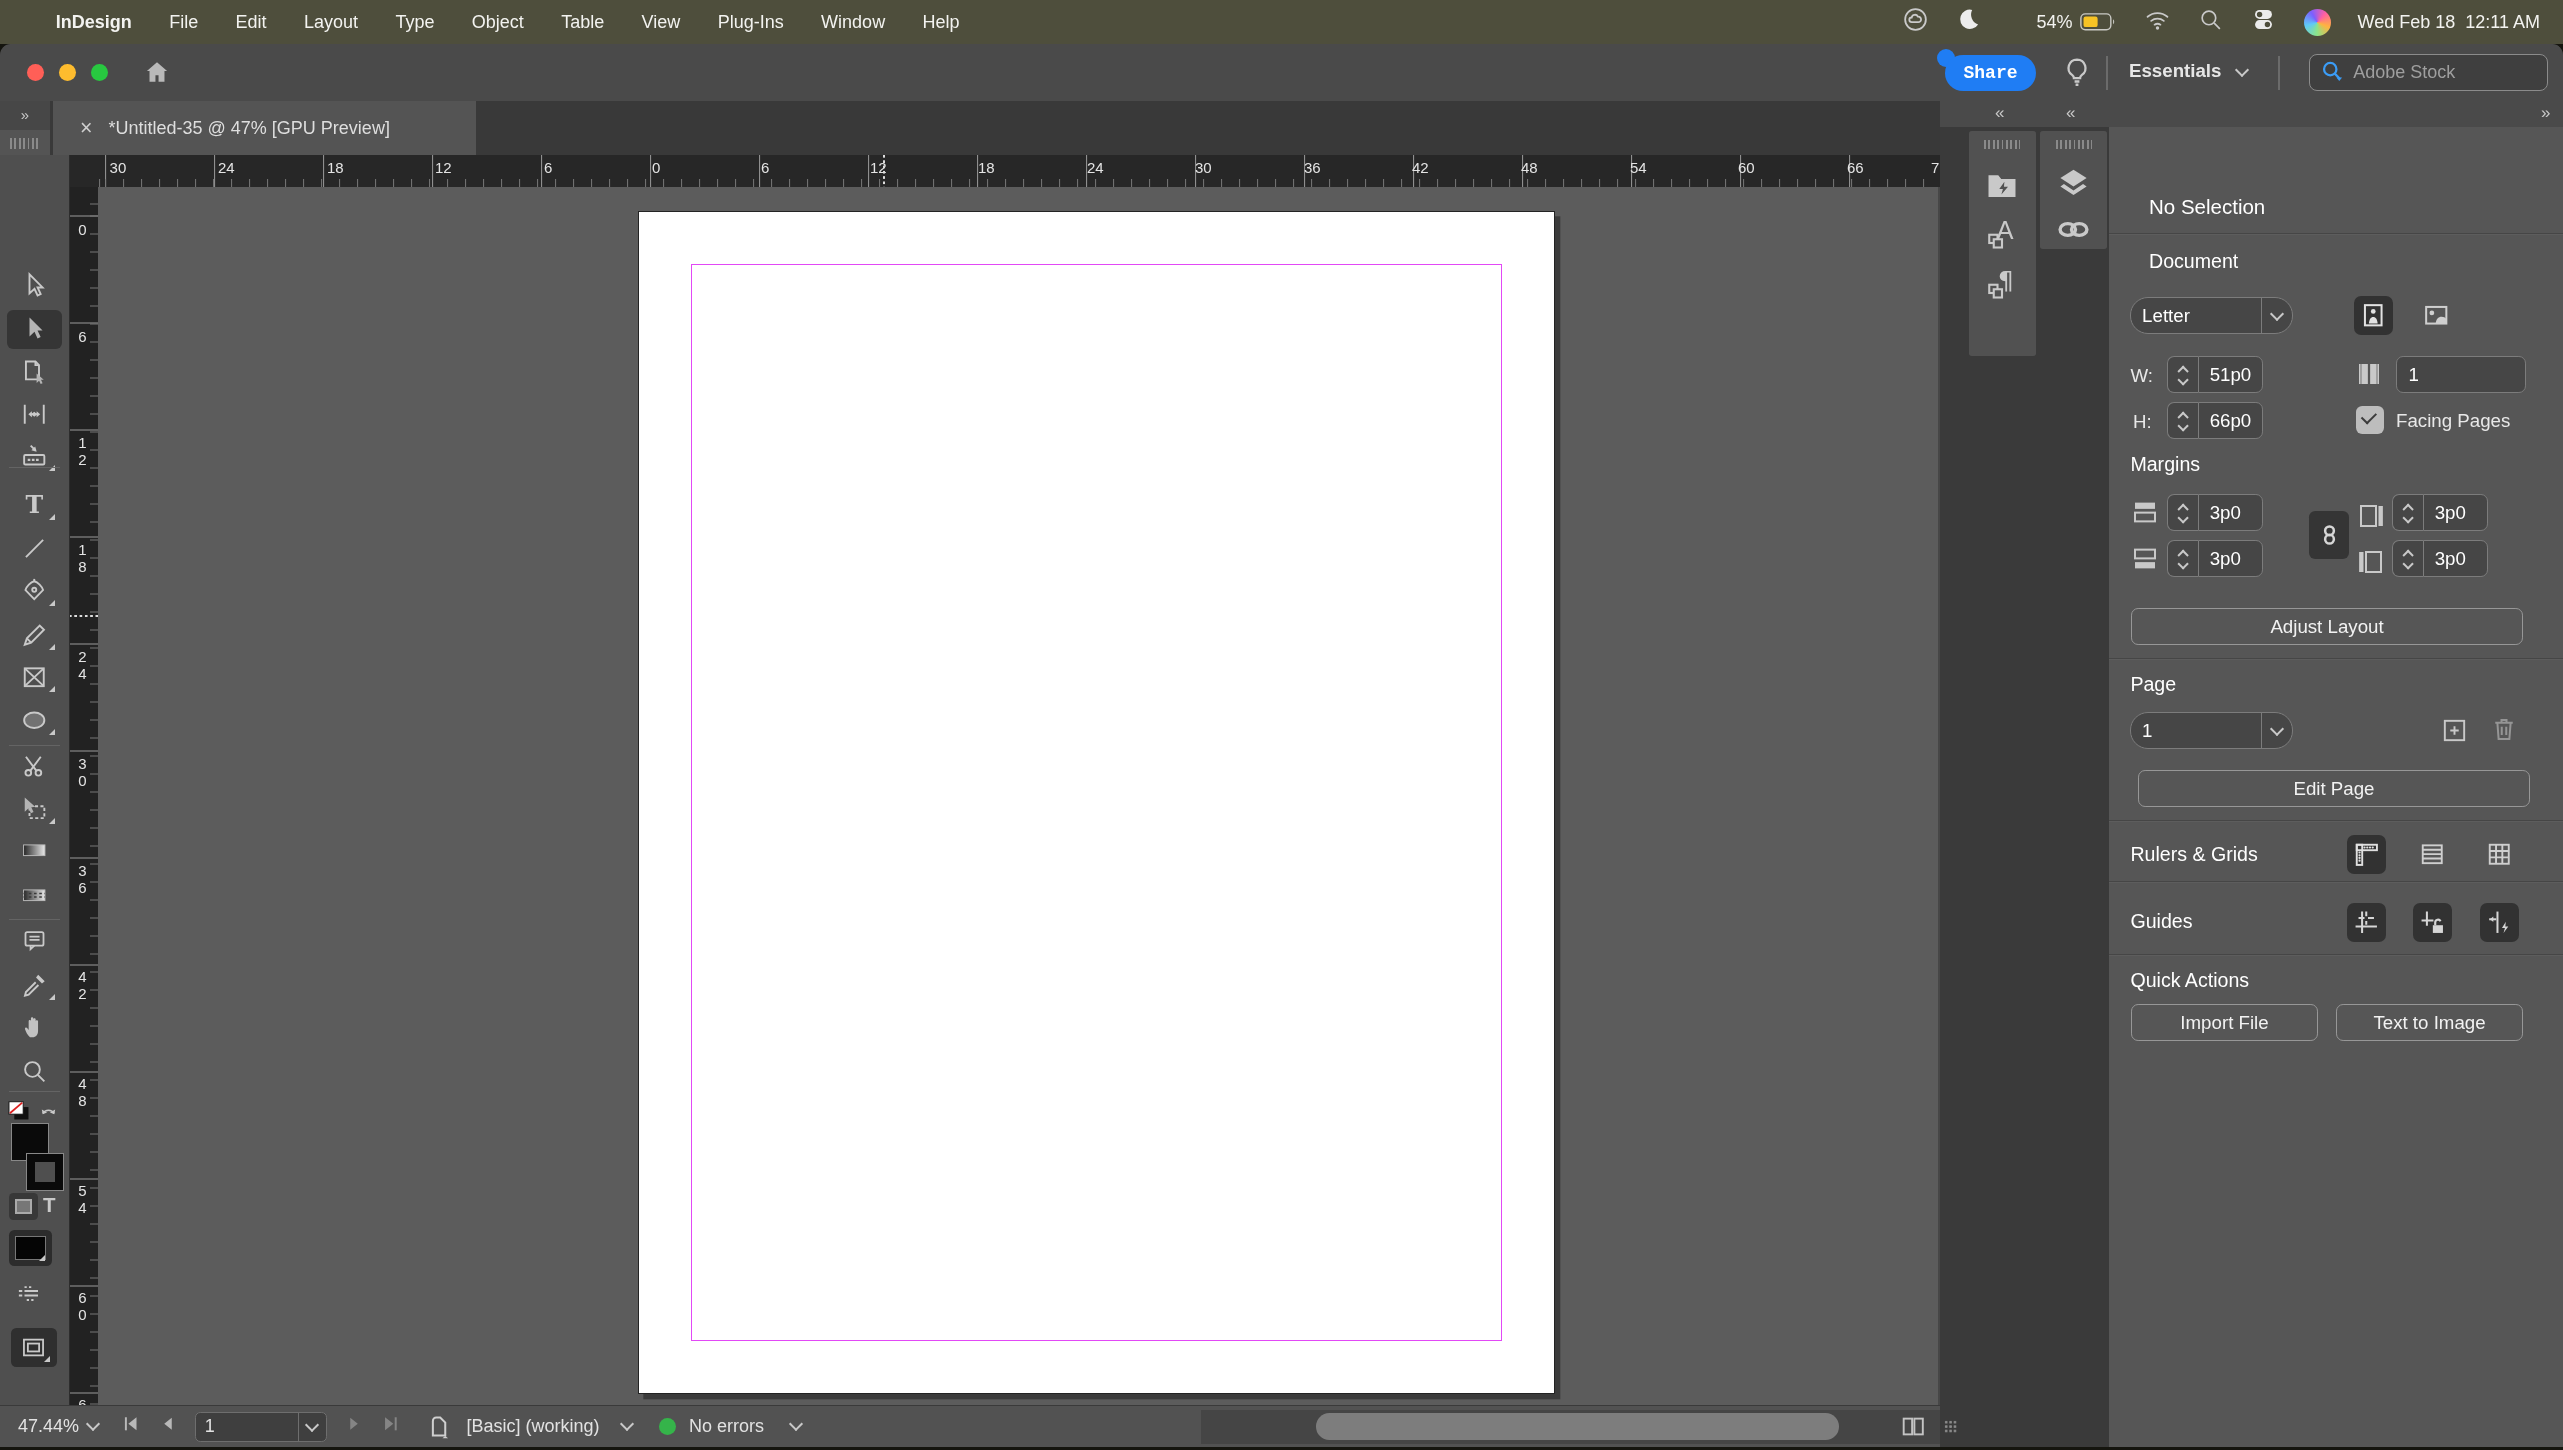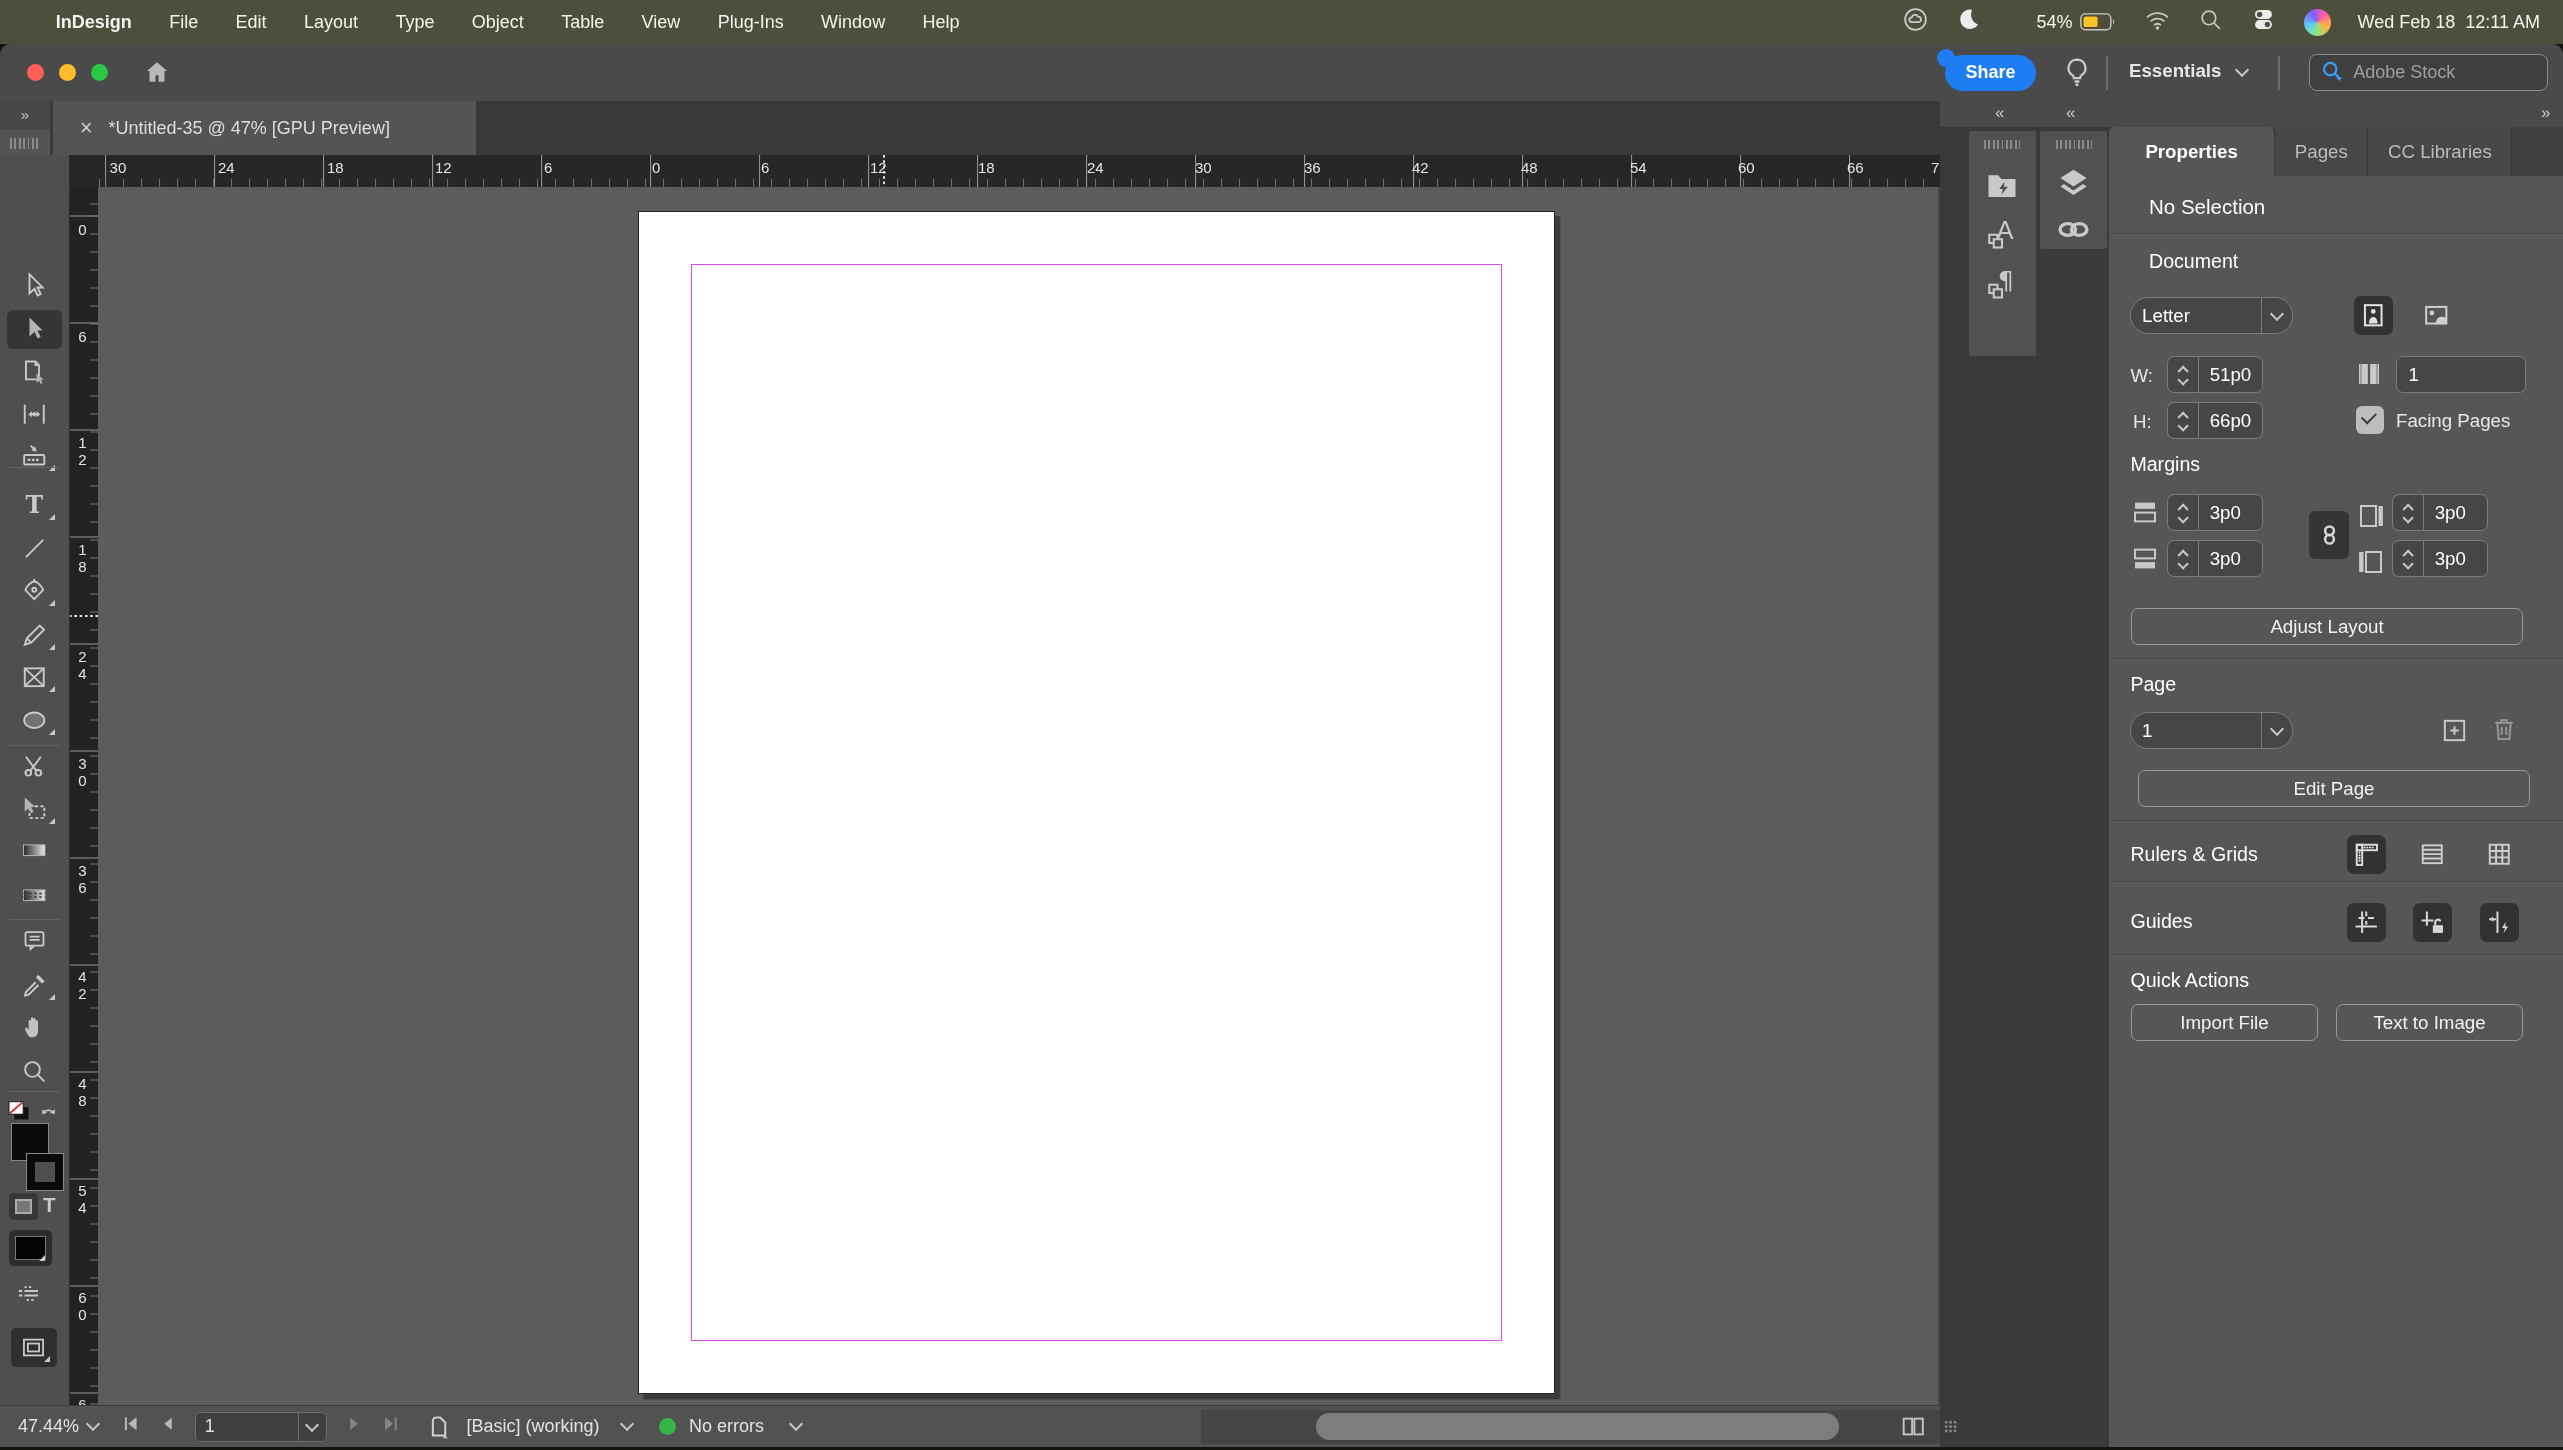--- a/index.html
+++ b/index.html
@@ -13,21 +13,21 @@
   .menubar .right{margin-left:auto;display:flex;align-items:center;gap:27px;padding-right:23px;}
   .apple{font-size:19.6px;padding-right:7.1px;}
   .clocktxt{font-size:18px;white-space:pre;}
   .siri{width:27px;height:27px;border-radius:50%;background:conic-gradient(from 40deg,#ff5fa2,#ffb340,#8be58b,#5fc9f8,#7a5fff,#ff5fa2);}
   
   .window{left:0;top:44px;width:2563px;height:1403px;background:#3a3a3a;border-radius:10.7px 10.7px 0 0;overflow:hidden;}
   .titlebar{left:0;top:0;width:2563px;height:57px;background:#4a4a4a;border-radius:10.7px 10.7px 0 0;}
   .tl{width:17px;height:17px;border-radius:50%;top:19.6px;}
   .homeico{left:142px;top:14.2px;}
   .wtitle{left:0;right:0;top:16px;text-align:center;color:#e3e3e3;font-size:18.7px;}
-  .share{left:1945px;top:10.7px;width:91px;height:36px;background:#1f7df4;border-radius:18px;color:#fff;font-size:18px;font-weight:bold;display:flex;align-items:center;justify-content:center;}
+  .share{left:1945px;top:10.7px;width:91px;height:36px;background:#1f7df4;border-radius:18px;color:#fff;font-size:18px;font-weight:bold;display:flex;align-items:center;justify-content:center;font-family:Liberation Mono, monospace;}
   .sharedot{left:1937px;top:5.3px;width:18px;height:18px;border-radius:50%;background:#1f7df4;}
   .vdivider{width:1.8px;height:34px;background:#6b6b6b;top:11.6px;}
   .wslabel{left:2129px;top:16px;color:#e6e6e6;font-size:18.7px;font-weight:bold;}
   .chev{display:inline-block;width:8px;height:8px;border-right:2px solid #c9c9c9;border-bottom:2px solid #c9c9c9;transform:rotate(45deg);}
   .stockbox{left:2309px;top:9.8px;width:239px;height:37px;background:#3f3f3f;border:1.8px solid #8b8b8b;border-radius:8px;display:flex;align-items:center;padding-left:9px;box-sizing:border-box;}
   .stockbox input{background:transparent;border:none;outline:none;color:#cfcfcf;font-size:18px;width:169px;margin-left:5.3px;font-family:"Liberation Sans",sans-serif;}
   .stockbox input::placeholder{color:#9f9f9f;}
   
   .tabbar{left:0;top:57px;width:1940px;height:54px;background:#393939;}
   .tabflyout{left:0;top:0;width:50px;height:29px;background:#474747;color:#c9c9c9;font-size:15px;text-align:center;line-height:27px;}
@@ -483,25 +483,20 @@
         <div class="dockico" style="top:80px;">
           <svg width="37" height="37" viewBox="0 0 24 24">
               <ellipse cx="8.3" cy="12" rx="5" ry="3.8" fill="none" stroke="#c9c9c9" stroke-width="2.2"></ellipse>
               <ellipse cx="15.7" cy="12" rx="5" ry="3.8" fill="none" stroke="#c9c9c9" stroke-width="2.2"></ellipse>
             </svg>
         </div>
       </div>
     </div>
 
     <div class="abs props">
-      <div class="ptabs">
-        <div class="ptab active" style="min-width:126px;">Properties</div>
-        <div class="ptab">Pages</div>
-        <div class="ptab">CC Libraries</div>
-      </div>
 
       <div class="pheading" style="left:40px;top:68px;font-size:20.5px;">No Selection</div>
       <div class="pdiv" style="top:106px;"></div>
 
       <div class="pheading" style="left:40px;top:123px;">Document</div>
 
       <div class="select" style="left:20.5px;top:170px;width:163px;">
         <span class="val">Letter</span>
         <span class="dd">
             <span class="chev" style="margin-top:-3.6px;"></span>

